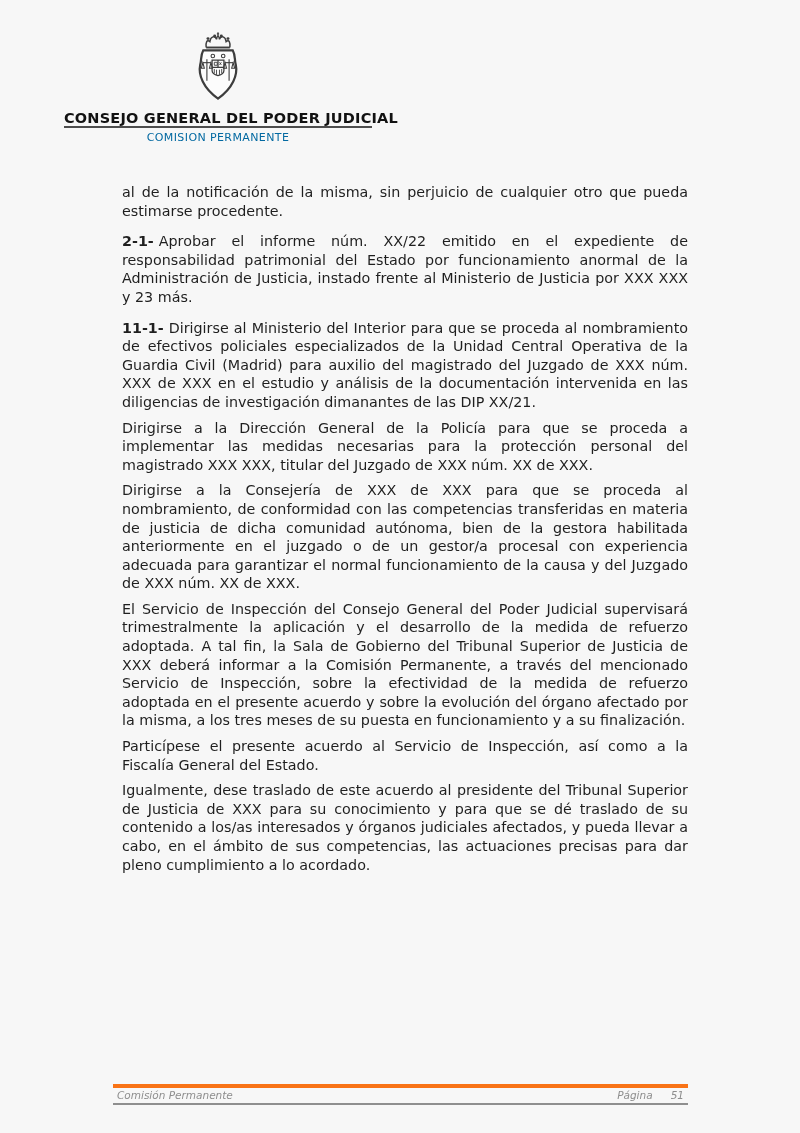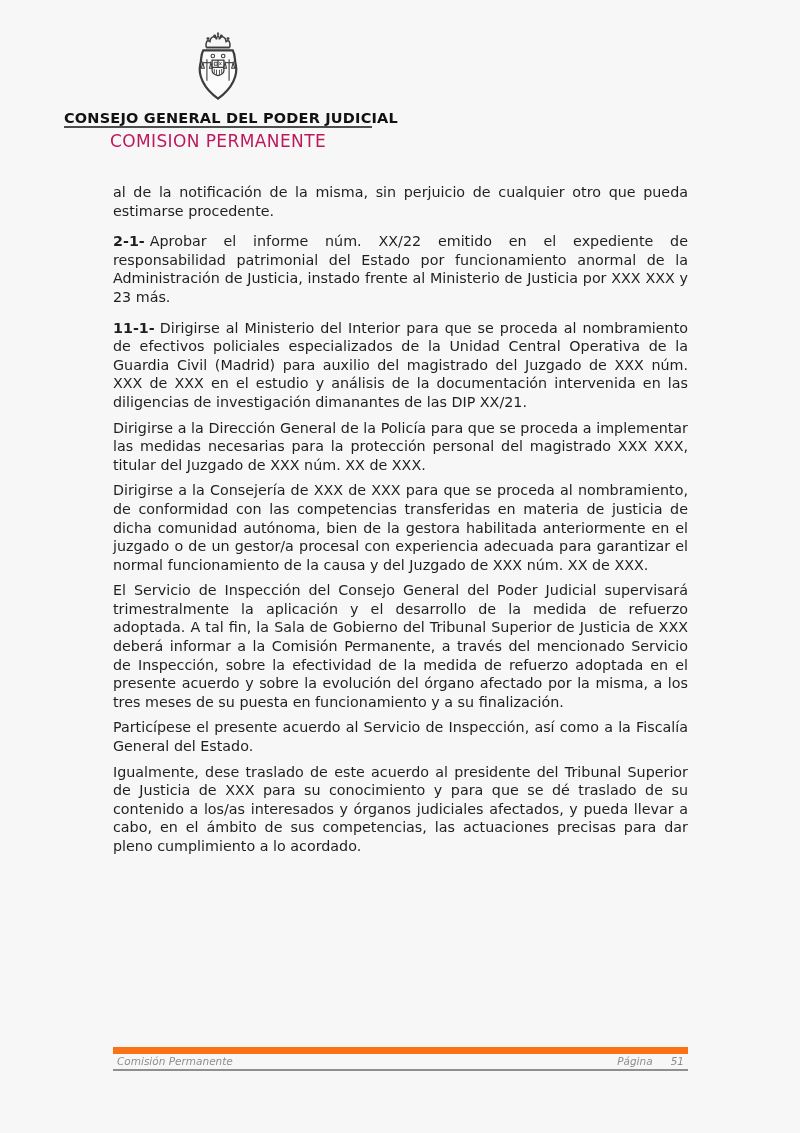--- a/index.html
+++ b/index.html
@@ -31,39 +31,39 @@
   .org-name{
     font-weight:bold;
     font-size:14.5px;
     letter-spacing:0.2px;
     color:#121212;
     white-space:nowrap;
     border-bottom:2px solid #4d4d4d;
     padding-bottom:0;
   }
   .division-name{
-    font-size:17px;
+    font-size:11px;
     letter-spacing:0.4px;
-    color:#be185d;
+    color:#0369a1;
     margin-top:3px;
   }
   .doc-body{
     position:absolute;
     top:183px;left:113px;width:575px;
     font-size:14.3px;
     line-height:18.6px;
     text-align:justify;
   }
-  .para{margin:0 0 7px 0;}
+  .para{margin:0 0 7px 9px;}
   .para.numbered{margin-top:12px;}
   .para b{margin-right:5px;}
   .doc-footer{
     position:absolute;
-    top:1047px;left:113px;width:575px;
-    border-top:7px solid #f97316;
+    top:1084px;left:113px;width:575px;
+    border-top:4px solid #f97316;
     border-bottom:2px solid #8f8f8f;
     padding:1px 4px 2px 4px;
     font-style:italic;
     font-size:10.5px;
     color:var(--footer-ink);
     display:flex;
     justify-content:space-between;
     align-items:center;
   }
   .page-ref{display:flex;align-items:flex-end;font-style:italic;}

